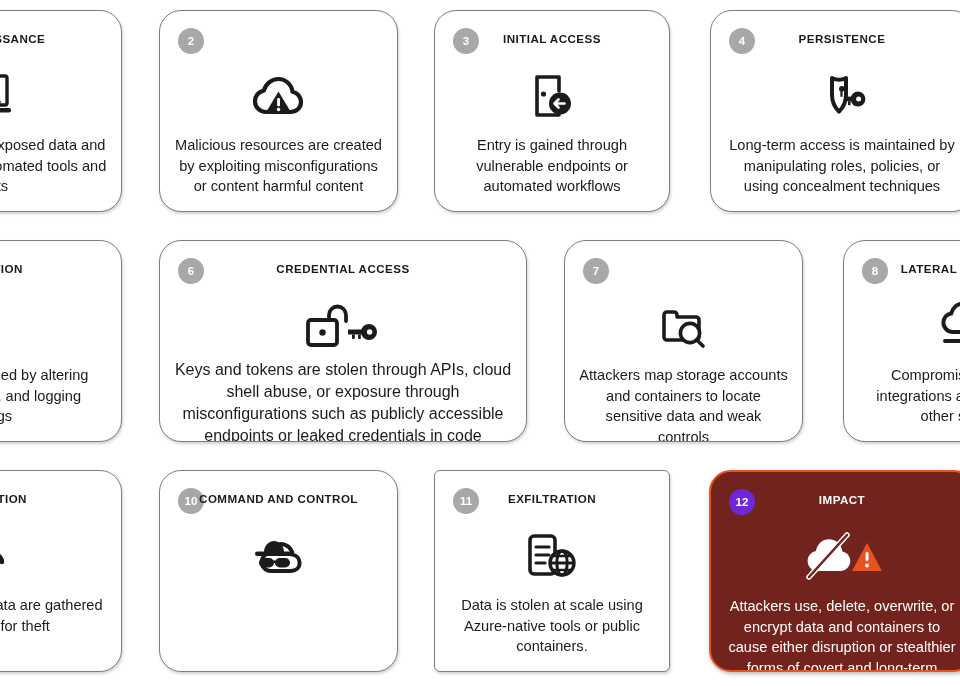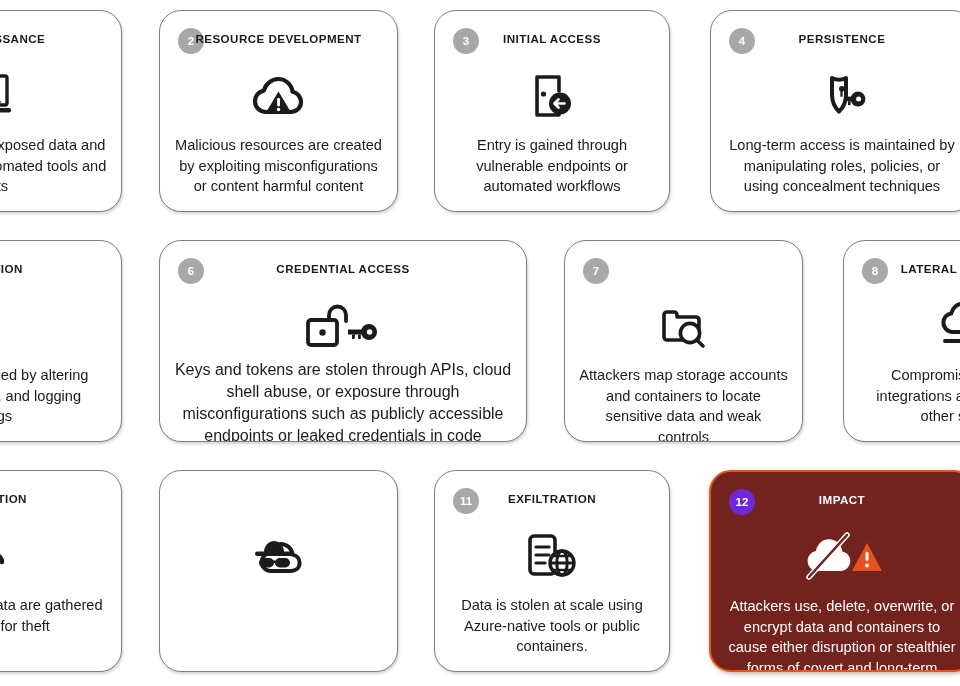--- a/index.html
+++ b/index.html
@@ -96,21 +96,20 @@
         <line x1="31.5" y1="23.5" x2="38" y2="30" stroke="#1b1b1b" stroke-width="3.4" stroke-linecap="round"></line>
         <rect x="2" y="36" width="48" height="4.6" rx="2" fill="#1b1b1b"></rect>
       </svg>
     </div>
     <div class="desc">Attackers scan for exposed data and endpoints using automated tools and scripts</div>
   </div>
 
   <div class="card r1" style="left:159px;width:239px;">
     <div class="card-head">
       <div class="badge">2</div>
-      <div class="title">RESOURCE DEVELOPMENT</div>
     </div>
     <div class="icon-wrap">
       <svg width="58" height="48" viewBox="0 0 58 48" fill="none">
         <path d="M16 40c-6.2 0-11-4.8-11-10.8 0-5.3 3.8-9.8 8.9-10.6C15.6 12 21.3 7 28.3 7c7.4 0 13.5 5.6 14.2 12.8 5 .8 8.5 5.1 8.5 10.3C51 36.1 46.3 40 40.3 40H16z" stroke="#1b1b1b" stroke-width="4.2" stroke-linejoin="round"></path>
         <path d="M28.5 19.5 42 42H15z" fill="#1b1b1b"></path>
         <rect x="27.1" y="26" width="2.9" height="8.4" rx="1.3" fill="#ffffff"></rect>
         <circle cx="28.55" cy="37.5" r="1.7" fill="#ffffff"></circle>
       </svg>
     </div>
     <div class="desc">Malicious resources are created by exploiting misconfigurations or content harmful content</div>
@@ -230,33 +229,37 @@
         <path d="M4 30c6-5 13-3 17-8 3-4 1-8 5-10 4-2 8 1 11-2" stroke="#1b1b1b" stroke-width="4.4" stroke-linecap="round"></path>
         <path d="M7 40c6-2 10-6 16-6 5 0 8 3 13 1" stroke="#1b1b1b" stroke-width="4.4" stroke-linecap="round"></path>
         <path d="M22 12c4 2 6 6 4 11" stroke="#1b1b1b" stroke-width="4.4" stroke-linecap="round"></path>
         <path d="M36 22c4 1 7 4 7 8" stroke="#1b1b1b" stroke-width="4.4" stroke-linecap="round"></path>
       </svg>
     </div>
     <div class="desc">Large volumes of data are gathered and staged for theft</div>
   </div>
 
   <div class="card r3" style="left:159px;width:239px;">
+    <div class="card-head">
+      <div class="badge">10</div>
+      <div class="title">COMMAND AND CONTROL</div>
+    </div>
     <div class="icon-wrap">
       <svg width="64" height="48" viewBox="0 0 64 48" fill="none">
         <path d="M24 39c-5.2 0-9.4-4-9.4-9 0-4.4 3.3-8.1 7.6-8.8C23 16 27.8 12 33.7 12c6.2 0 11.3 4.6 11.9 10.6 4.1.7 7 4.2 7 8.5 0 4.8-3.9 7.9-8.9 7.9H24z" stroke="#1b1b1b" stroke-width="4"></path>
         <path d="M17 20c0-6 4.5-11 10-11s10 5 10 11z" fill="#1b1b1b"></path>
         <rect x="8" y="19.5" width="38" height="4.6" rx="2.3" fill="#1b1b1b"></rect>
         <rect x="12" y="26" width="15" height="9.5" rx="4.7" fill="#1b1b1b"></rect>
         <rect x="28" y="26" width="15" height="9.5" rx="4.7" fill="#1b1b1b"></rect>
         <rect x="25.5" y="28.5" width="4" height="2.6" fill="#1b1b1b"></rect>
       </svg>
     </div>
   </div>
 
-  <div class="card r3" style="left:434px;width:236px;">
+  <div class="card r3" style="left:434px;width:236px;border-radius:6px;">
     <div class="card-head">
       <div class="badge">11</div>
       <div class="title">EXFILTRATION</div>
     </div>
     <div class="icon-wrap">
       <svg width="56" height="48" viewBox="0 0 56 48" fill="none">
         <rect x="6" y="4" width="25" height="38" rx="4" stroke="#1b1b1b" stroke-width="3.6"></rect>
         <line x1="12" y1="15" x2="25" y2="15" stroke="#1b1b1b" stroke-width="3.2" stroke-linecap="round"></line>
         <line x1="12" y1="23" x2="25" y2="23" stroke="#1b1b1b" stroke-width="3.2" stroke-linecap="round"></line>
         <line x1="12" y1="31" x2="21" y2="31" stroke="#1b1b1b" stroke-width="3.2" stroke-linecap="round"></line>

